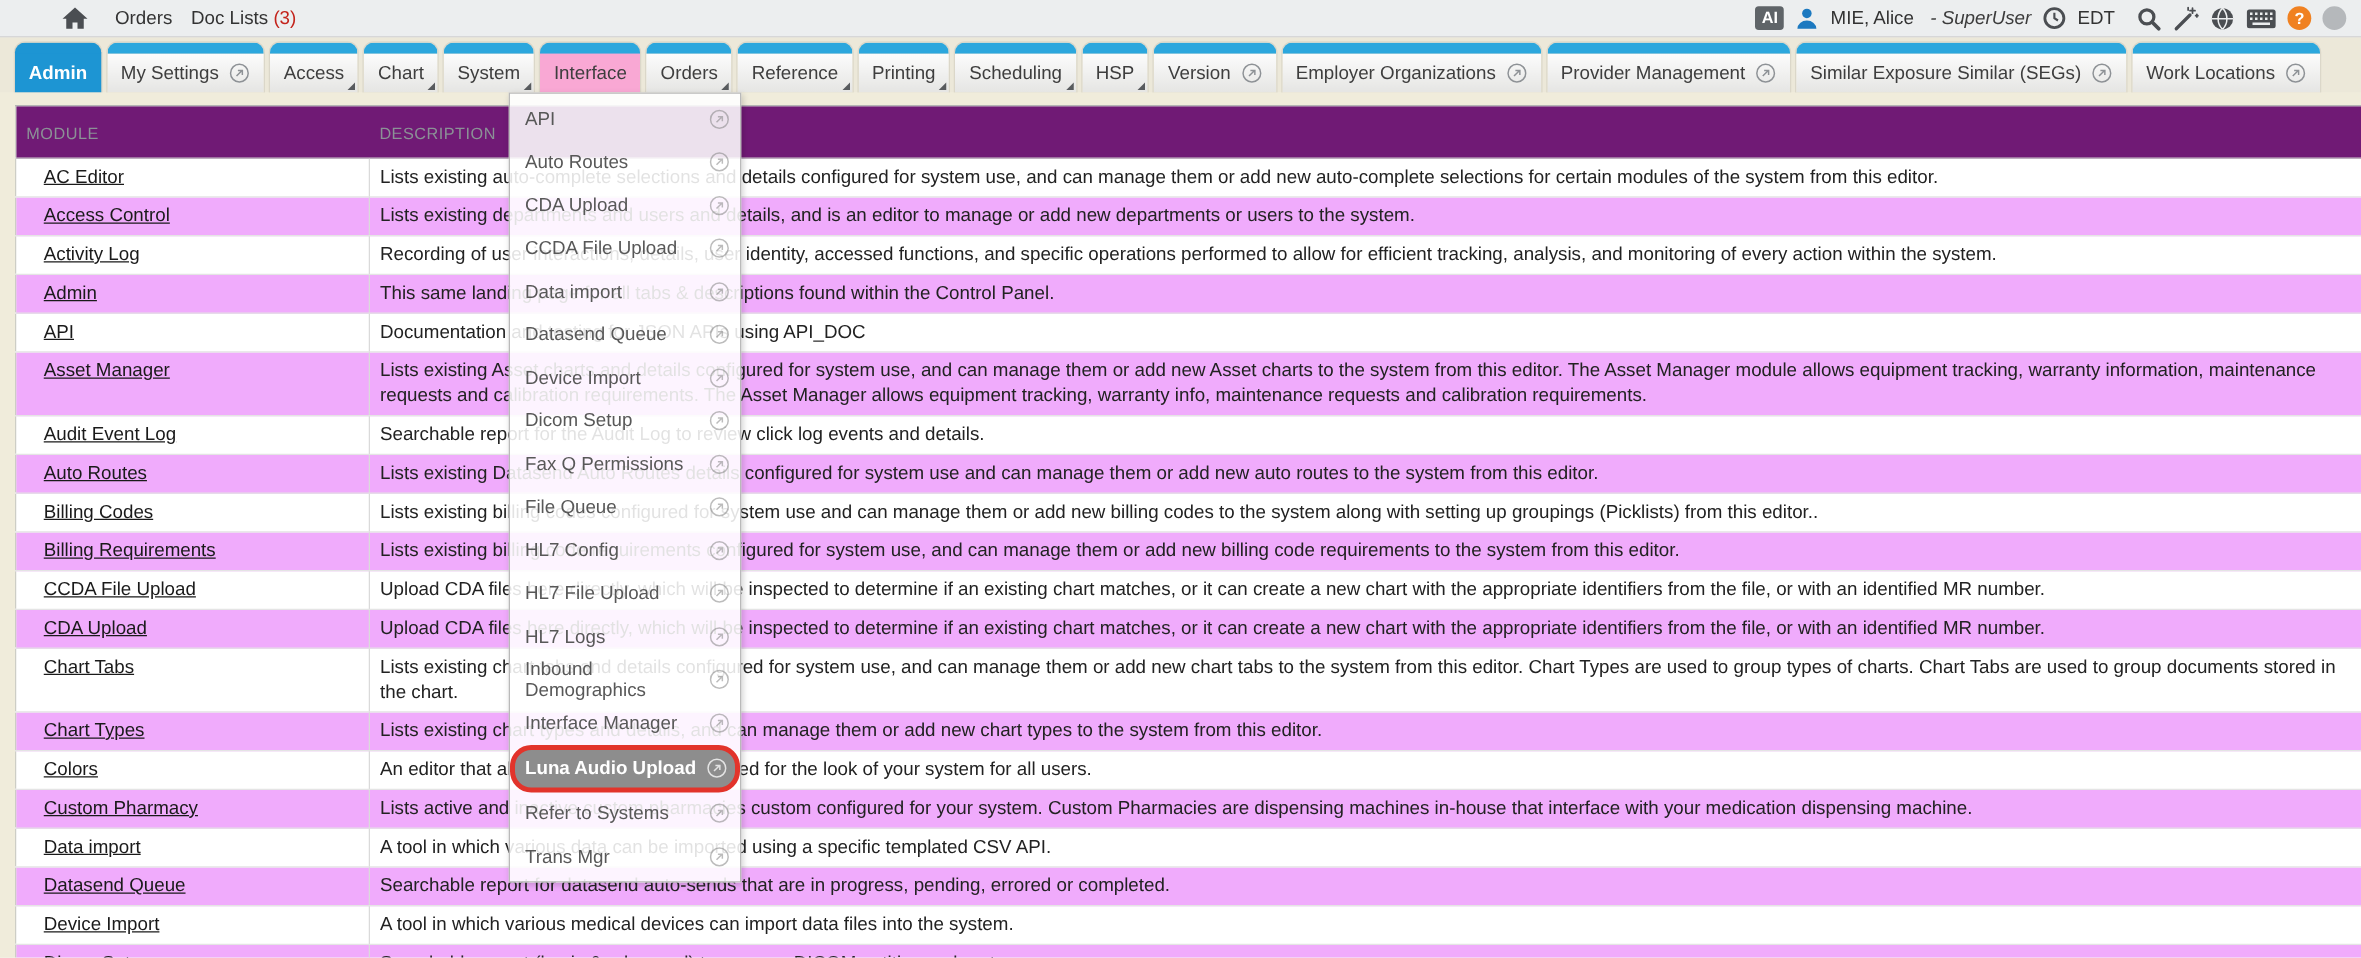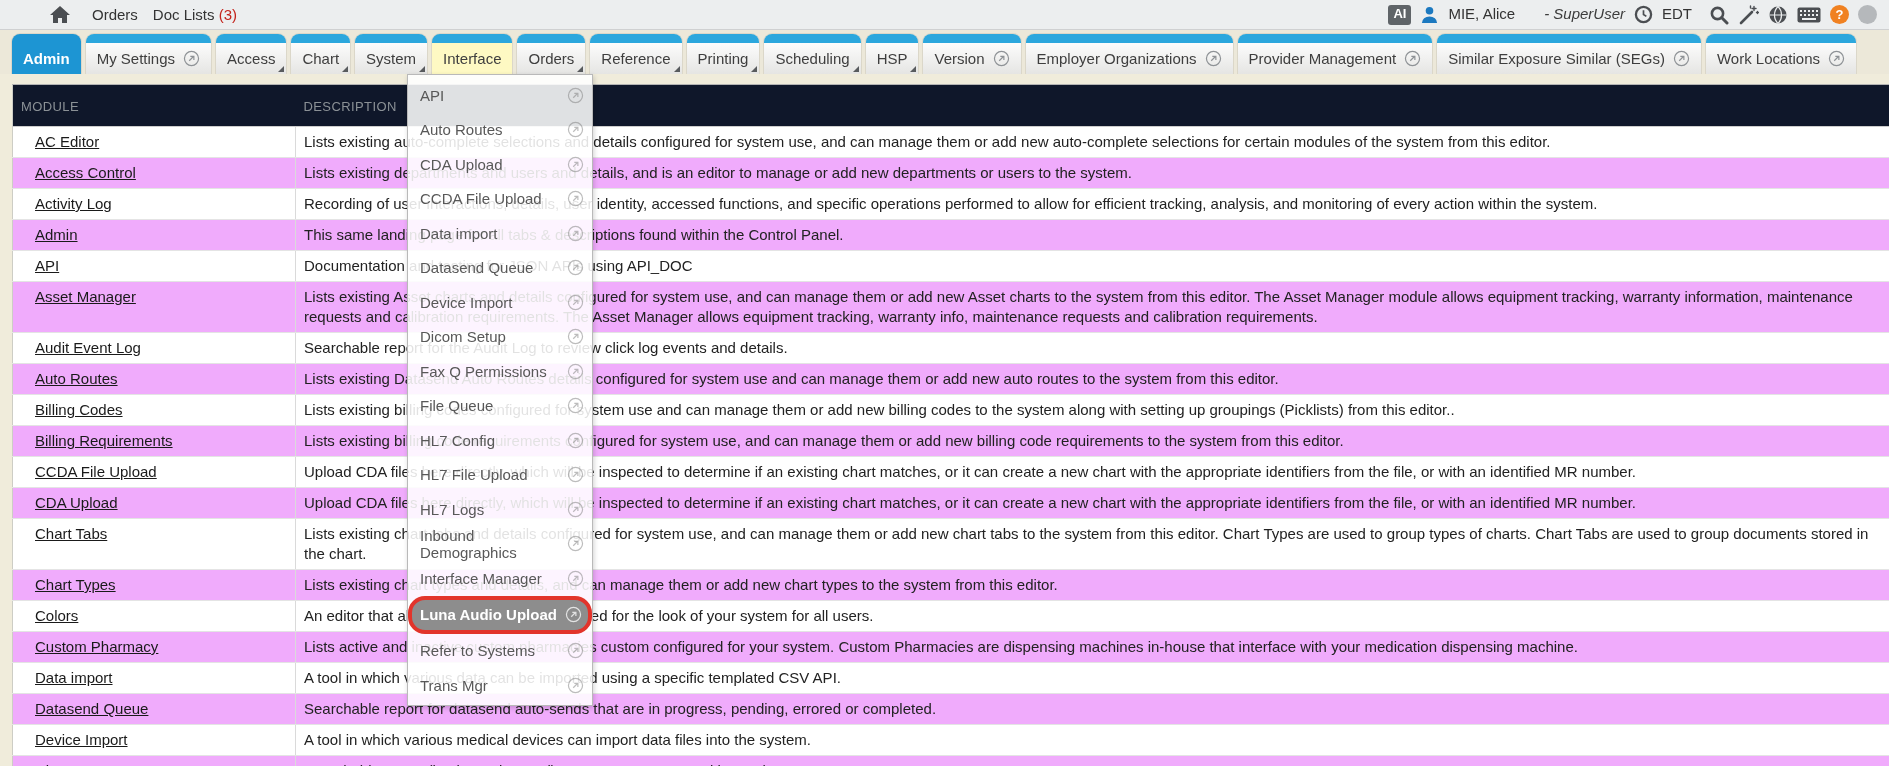--- a/index.html
+++ b/index.html
@@ -8,50 +8,50 @@
 
   
   .topbar { height:30px; background:#eceeef; border-bottom:1px solid #cfd0d1;
             display:flex; align-items:center; padding:0 12px; color:#333; font-size:15px; }
   .topbar .left { display:flex; align-items:center; gap:15px; }
   .icon-btn { display:flex; align-items:center; justify-content:center; cursor:pointer; color:#4b4e52; }
   .hamburger { display:flex; flex-direction:column; gap:3px; width:22px; }
   .hamburger span { display:block; height:3.5px; background:#4b4e52; border-radius:1px; }
   .crumb { color:#333; cursor:pointer; }
   .count-red { color:#c3231b; }
-  .topbar .right { margin-left:auto; display:flex; gap:9px; }
+  .topbar .right { margin-left:auto; display:flex; align-items:center; gap:9px; }
   .ai-badge { background:#5f6468; color:#fff; font-weight:bold; font-size:13px;
               border-radius:3px; padding:2px 5px; line-height:1.15; cursor:pointer; }
   .user-name { color:#333; }
-  .user-role { font-style:italic; color:#3c3c3c; margin-left:20px; }
+  .user-role { font-style:italic; color:#3c3c3c; margin-left:4px; }
   .tz { color:#333; }
   .help-circle { width:19px; height:19px; border-radius:50%; background:#f08121; color:#fff;
                  font-weight:bold; font-size:13px; display:flex; align-items:center; justify-content:center; cursor:pointer; }
   .avatar-circle { width:19px; height:19px; border-radius:50%; background:#b5b8bb; }
 
   
   .menubar { height:44px; background:#ece8d9; display:flex; align-items:flex-end;
              padding-left:12px; gap:5px; white-space:nowrap; }
   .tab { position:relative; height:40px; border-top:9px solid #2ca7dd; border-radius:8px 8px 0 0;
          background:linear-gradient(#fcfcfc,#e5e5e3); display:flex; align-items:center;
          padding:0 11px; font-size:15px; color:#3e3e3e; cursor:pointer;
          box-shadow:0 0 0 1px rgba(0,0,0,0.07); }
   .tab.active { border-top-color:#1d95d3; background:#1d95d3; color:#fff; font-weight:bold; }
-  .tab.open { background:#fef9c3;align-items:center; }
+  .tab.open { background:#f9a8d4;align-items:center; }
   .tab .caret { position:absolute; right:2px; bottom:2px; width:0; height:0;
                 border-left:6px solid transparent; border-bottom:6px solid #585b5e; }
   .popout { flex:none; }
   .tab .popout { margin-left:8px; color:#8e9296; }
 
   
   .content { position:absolute; top:74px; left:0; right:0; bottom:0; background:#f0ecdb; padding:10px 0 0 12px; }
   table.modules { width:100%; border-collapse:collapse; table-layout:fixed; background:#fff;
                   border-top:1px solid #b3b3b3; border-left:1px solid #cdcdc5; }
   table.modules th { width:283px; text-align:left; font-weight:normal; color:#8b9196; font-size:13px;
-                     letter-spacing:0.4px; padding:14px 8px 12px; border-bottom:1px solid #cdcdcd; background:#0f172a; }
+                     letter-spacing:0.4px; padding:14px 8px 12px; border-bottom:1px solid #cdcdcd; background:#701a75; }
   table.modules th + th { width:auto; }
   table.modules td { font-size:15px; color:#222; padding:5px 8px; line-height:20px; vertical-align:top;
                      border-bottom:1px solid #e4e4e4; }
   table.modules td.mod-cell { border-right:1px solid #dadada; }
   table.modules tr { height:30px; }
   table.modules tr.alt td { background:#f0abfc; }
   .mod-link { color:#1a1a1a; text-decoration:underline; cursor:pointer;margin-left:14px; }
 
   
   .dropdown { position:absolute; left:407px; top:74px; width:186px; z-index:10;

